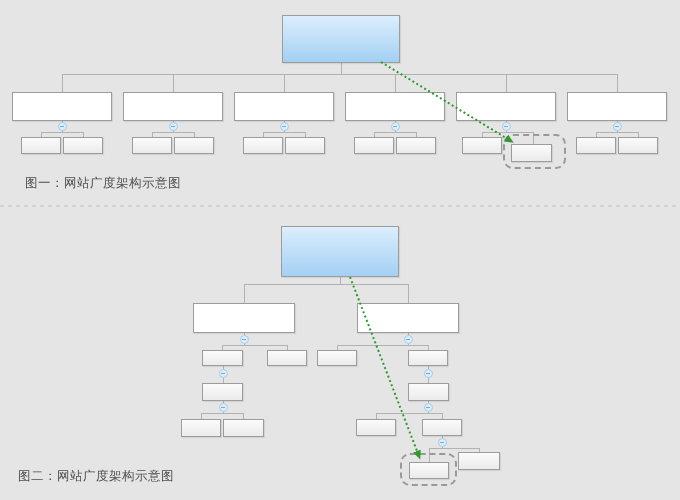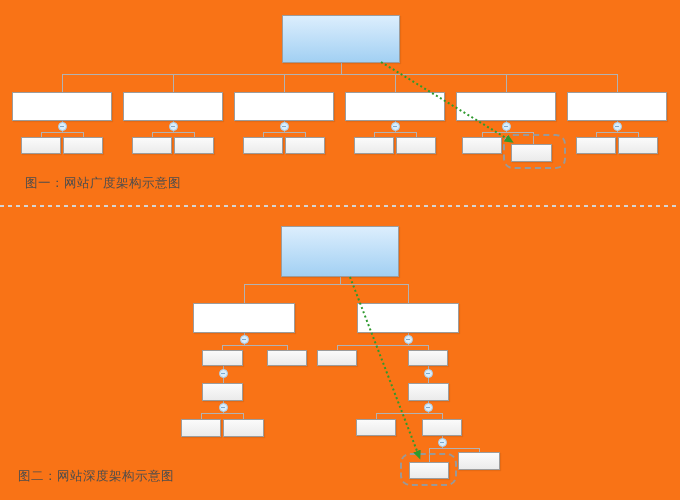--- a/index.html
+++ b/index.html
@@ -25,21 +25,21 @@
   .divider{position:absolute;left:0;top:205px;width:680px;height:2px;z-index:1;
            background:repeating-linear-gradient(90deg,var(--divider,#d4d4d4) 0 4px,transparent 4px 8px);}
   .caption{position:absolute;font-size:12.5px;line-height:14px;color:var(--caption,#4d4d4d);
            letter-spacing:0.5px;z-index:6;white-space:nowrap;}
   #cap1{left:25px;top:176px;}
   #cap2{left:18px;top:469px;}
 </style>
 </head>
 <body>
 
-<div id="stage" style="background: #f97316; text-align: center;">
+<div id="stage" style="background: #e5e5e5; text-align: center;">
   <svg id="wires" width="680" height="500" viewBox="0 0 680 500">
       <polyline points="341,63 341,74"></polyline>
       <polyline points="62,74 617,74"></polyline>
       <polyline points="62,74 62,92"></polyline>
       <polyline points="173,74 173,92"></polyline>
       <polyline points="284,74 284,92"></polyline>
       <polyline points="395,74 395,92"></polyline>
       <polyline points="506,74 506,92"></polyline>
       <polyline points="617,74 617,92"></polyline>
       <polyline points="62,121 62,132"></polyline>
@@ -152,14 +152,14 @@
     <defs>
       <marker id="ah" markerWidth="10" markerHeight="9" refX="0" refY="4" orient="auto" markerUnits="userSpaceOnUse">
         <path id="ahp" d="M0,0 L9,4 L0,8 Z" fill="#2e9a2e"></path>
       </marker>
     </defs>
   <line x1="381" y1="62" x2="506" y2="138" class="garrow" marker-end="url(#ah)"></line>
       <line x1="350" y1="277" x2="417" y2="451" class="garrow" marker-end="url(#ah)"></line>
     </svg>
   <div class="divider"></div>
   <div class="caption" id="cap1">图一：网站广度架构示意图</div>
-  <div class="caption" id="cap2">图二：网站深度架构示意图</div>
+  <div class="caption" id="cap2">图二：网站广度架构示意图</div>
 </div>
 
 </body></html>

